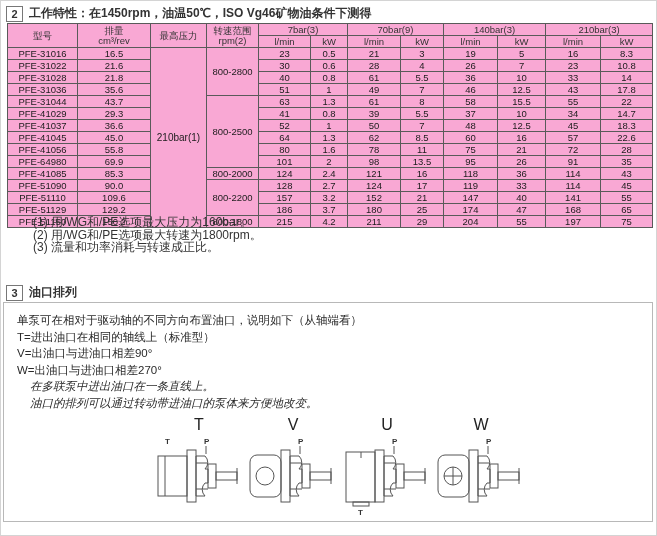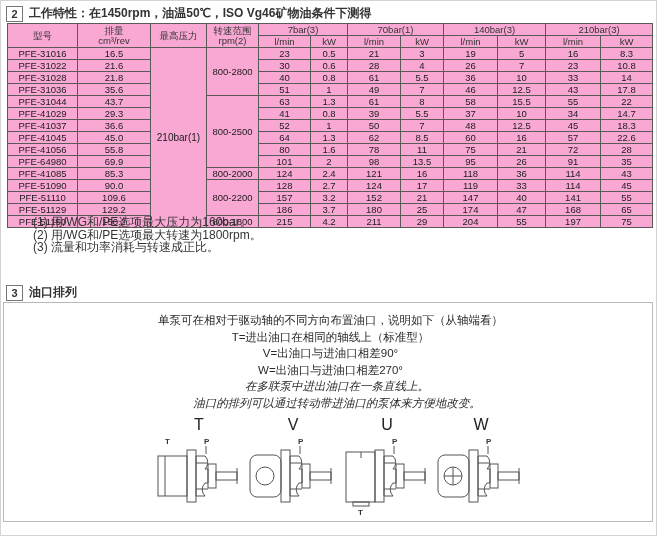--- a/index.html
+++ b/index.html
@@ -17,21 +17,21 @@
   table.spec th,table.spec td{
     border:1px solid #5a5a5a;font-size:9.5px;text-align:center;vertical-align:middle;
     padding:0;line-height:11px;height:11px;font-weight:normal;color:#1c1c1c;
     overflow:hidden;white-space:nowrap;
   }
   table.spec thead th{line-height:10px;color:#333;}
   table.spec td.rot{font-size:10px;}
 
   .footnotes{position:absolute;top:215px;left:8px;font-size:12px;line-height:12.5px;color:#333;margin-left:24px;}
 
-  .s3-box{position:absolute;top:301px;left:2px;width:650px;height:220px;border:1px solid #b8b8b8;box-sizing:border-box;background:#fff;text-align:center;}
+  .s3-box{position:absolute;top:301px;left:2px;width:650px;height:220px;border:1px solid #b8b8b8;box-sizing:border-box;background:#fff;}
   .s3-text{padding:9px 8px 0 13px;font-size:11.5px;line-height:16.5px;color:#2a2a2a;}
   .s3-text .indent{padding-left:13px;font-style:italic;}
 
   .pumps{position:absolute;top:415px;left:152px;display:flex;gap:2px;}
   .pump{width:92px;text-align:center;}
   .pump-letter{font-size:16px;color:#222;line-height:18px;font-family:"Liberation Sans",sans-serif;}
   .pump svg{display:block;margin:0 auto;}
 </style>
 </head>
 <body>
@@ -58,21 +58,21 @@
         <col style="width: 55px;">
         <col style="width: 52px;">
       </colgroup>
     <thead>
         <tr>
     <th rowspan="2">型号</th>
     <th rowspan="2">排量<br>cm³/rev</th>
     <th rowspan="2">最高压力</th>
     <th rowspan="2">转速范围<br>rpm(2)</th>
           <th colspan="2">7bar(3)</th>
-          <th colspan="2">70bar(1)</th>
+          <th colspan="2">70bar(9)</th>
           <th colspan="2">140bar(3)</th>
           <th colspan="2">210bar(3)</th>
         </tr>
         <tr>
           <th>l/min</th>
           <th>kW</th>
           <th>l/min</th>
           <th>kW</th>
           <th>l/min</th>
           <th>kW</th>

